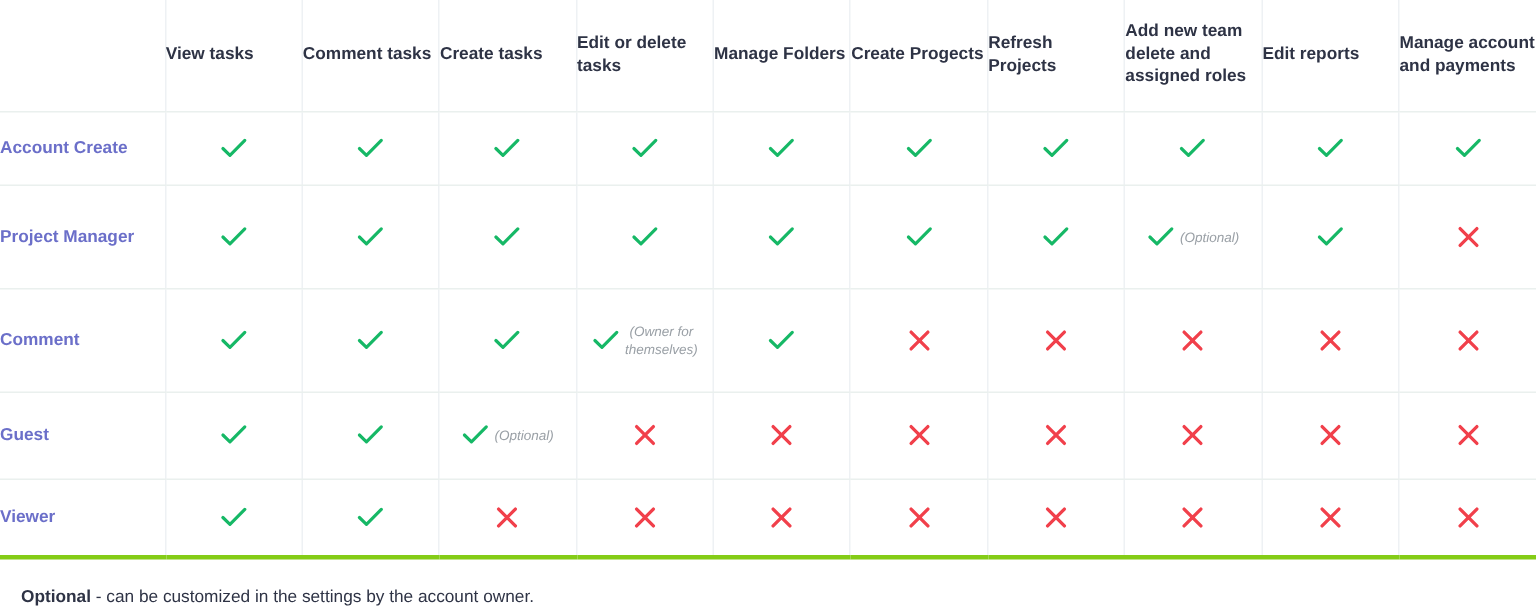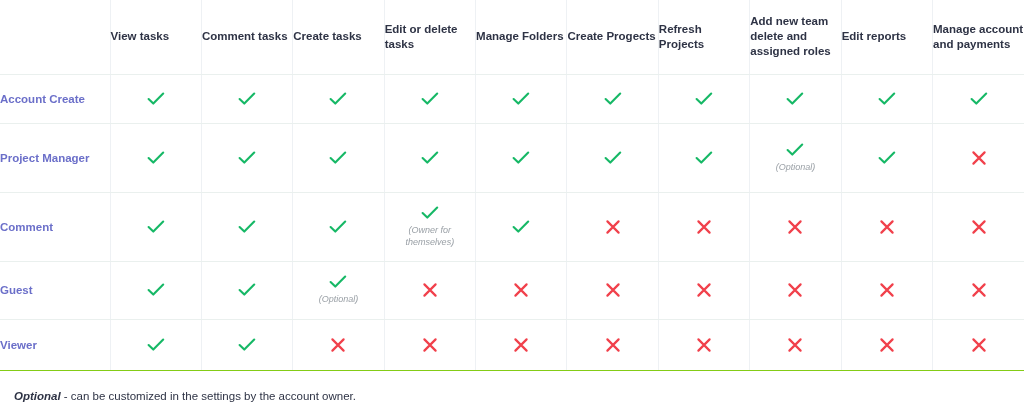--- a/index.html
+++ b/index.html
@@ -68,31 +68,30 @@
     padding-left: 14px;
     box-sizing: border-box;
   }
 
   
   tr.r0 td { height: 48px; }
   tr.r1 td { height: 68px; }
   tr.r2 td { height: 68px; }
   tr.r3 td { height: 57px; }
   tr.r4 td { height: 50px; }
-  tr.r4 td { border-bottom: 1px solid #84cc16; }
+  tr.r4 td { border-bottom: 3px solid #84cc16; }
 
   
   td.cell {
     text-align: center;
   }
   .cellbox {
     display: flex;
-    flex-direction: column;
     align-items: center;
-    justify-content: flex-end;
+    justify-content: center;
     gap: 4px;
   }
   .mark {
     display: block;
     line-height: 0;
   }
   .note {
     font-size: 9px;
     font-style: italic;
     color: #9aa0a6;
@@ -103,21 +102,20 @@
 
   
   .footnote {
     margin-top: 17px;
     padding-left: 14px;
     font-size: 11.5px;
     color: #2e3345;
     line-height: 16px;
   }
   .footnote .word {
-    font-style: italic;
     font-weight: bold;
   }
 </style>
 </head>
 <body>
 
 <div class="page">
 
   <table class="matrix">
     <colgroup>

